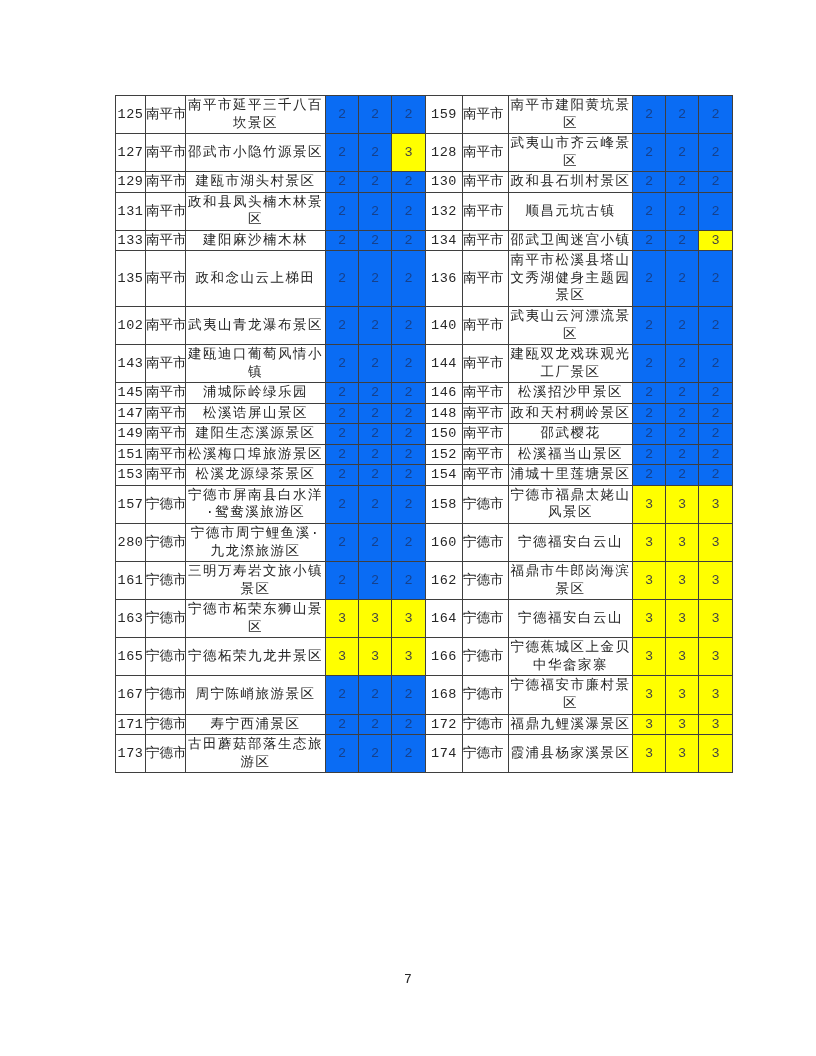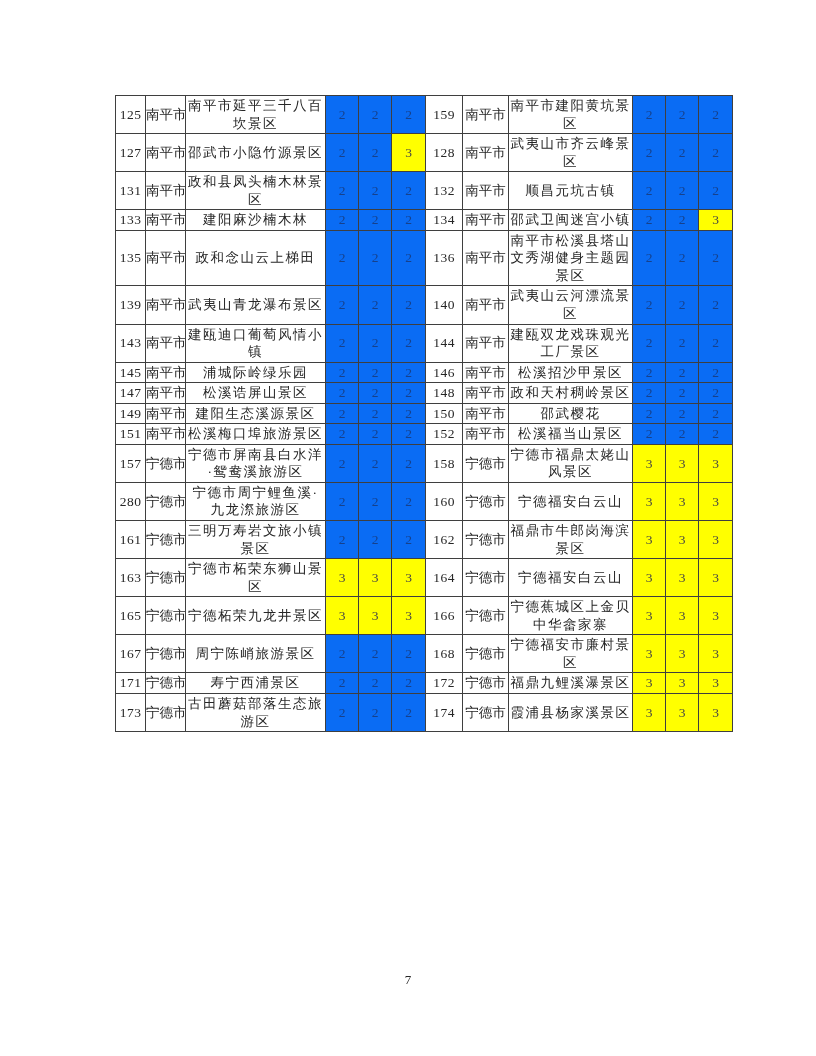--- a/index.html
+++ b/index.html
@@ -4,35 +4,35 @@
 <style>
   html,body{margin:0;padding:0;}
   body{
     width:816px;height:1056px;
     background:#ffffff;
     font-family:"Liberation Serif","DejaVu Serif",serif;
     color:#262626;
     position:relative;
     overflow:hidden;
   }
-  .page{position:relative;width:652px;height:1056px;background:#fff;}
+  .page{position:relative;width:652px;height:1056px;background:#fff;font-family:Liberation Mono, monospace;}
   table.rating-table{
     position:absolute;left:115px;top:95px;width:617px;
     border-collapse:collapse;table-layout:fixed;
   }
   table.rating-table td{
     border:1px solid #3f3f3f;
     vertical-align:middle;
     padding:1px 0;
     font-size:13.5px;
     line-height:1.3;
     overflow:hidden;
   }
   td.num{text-align:center;font-size:13px;letter-spacing:0.5px;}
-  td.city{text-align:center;letter-spacing:0;white-space:nowrap;}
+  td.city{text-align:left;letter-spacing:0;white-space:nowrap;}
   td.name{text-align:center;padding-left:2px;padding-right:1px;letter-spacing:1.5px;word-break:break-all;}
   td.score{text-align:center;font-size:13px;font-weight:400;}
   td.score.s2{background:#0a6cf4;color:#16418c;}
   td.score.s3{background:#ffff00;color:#454545;}
   .page-number{
     position:absolute;left:0;top:972px;width:816px;
     text-align:center;font-size:13px;color:#262626;
   }
 </style>
 </head>
@@ -78,20 +78,34 @@
           <td class="score s2">2</td>
           <td class="score s3">3</td>
           <td class="num">128</td>
           <td class="city">南平市</td>
           <td class="name">武夷山市齐云峰景区</td>
           <td class="score s2">2</td>
           <td class="score s2">2</td>
           <td class="score s2">2</td>
         </tr>
         <tr>
+          <td class="num">129</td>
+          <td class="city">南平市</td>
+          <td class="name">建瓯市湖头村景区</td>
+          <td class="score s2">2</td>
+          <td class="score s2">2</td>
+          <td class="score s2">2</td>
+          <td class="num">130</td>
+          <td class="city">南平市</td>
+          <td class="name">政和县石圳村景区</td>
+          <td class="score s2">2</td>
+          <td class="score s2">2</td>
+          <td class="score s2">2</td>
+        </tr>
+        <tr>
           <td class="num">131</td>
           <td class="city">南平市</td>
           <td class="name">政和县凤头楠木林景区</td>
           <td class="score s2">2</td>
           <td class="score s2">2</td>
           <td class="score s2">2</td>
           <td class="num">132</td>
           <td class="city">南平市</td>
           <td class="name">顺昌元坑古镇</td>
           <td class="score s2">2</td>
@@ -120,21 +134,21 @@
           <td class="score s2">2</td>
           <td class="score s2">2</td>
           <td class="num">136</td>
           <td class="city">南平市</td>
           <td class="name">南平市松溪县塔山文秀湖健身主题园景区</td>
           <td class="score s2">2</td>
           <td class="score s2">2</td>
           <td class="score s2">2</td>
         </tr>
         <tr>
-          <td class="num">139</td>
+          <td class="num">102</td>
           <td class="city">南平市</td>
           <td class="name">武夷山青龙瀑布景区</td>
           <td class="score s2">2</td>
           <td class="score s2">2</td>
           <td class="score s2">2</td>
           <td class="num">140</td>
           <td class="city">南平市</td>
           <td class="name">武夷山云河漂流景区</td>
           <td class="score s2">2</td>
           <td class="score s2">2</td>
@@ -199,20 +213,34 @@
         <tr>
           <td class="num">151</td>
           <td class="city">南平市</td>
           <td class="name">松溪梅口埠旅游景区</td>
           <td class="score s2">2</td>
           <td class="score s2">2</td>
           <td class="score s2">2</td>
           <td class="num">152</td>
           <td class="city">南平市</td>
           <td class="name">松溪福当山景区</td>
+          <td class="score s2">2</td>
+          <td class="score s2">2</td>
+          <td class="score s2">2</td>
+        </tr>
+        <tr>
+          <td class="num">153</td>
+          <td class="city">南平市</td>
+          <td class="name">松溪龙源绿茶景区</td>
+          <td class="score s2">2</td>
+          <td class="score s2">2</td>
+          <td class="score s2">2</td>
+          <td class="num">154</td>
+          <td class="city">南平市</td>
+          <td class="name">浦城十里莲塘景区</td>
           <td class="score s2">2</td>
           <td class="score s2">2</td>
           <td class="score s2">2</td>
         </tr>
         <tr>
           <td class="num">157</td>
           <td class="city">宁德市</td>
           <td class="name">宁德市屏南县白水洋·鸳鸯溪旅游区</td>
           <td class="score s2">2</td>
           <td class="score s2">2</td>

